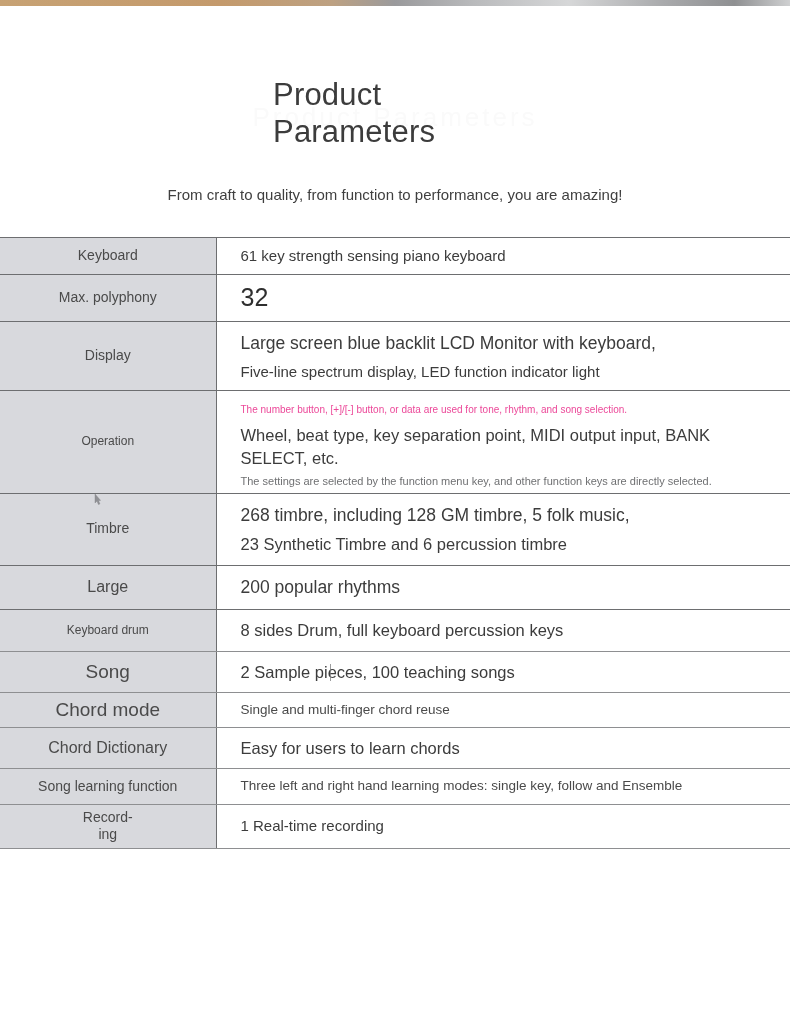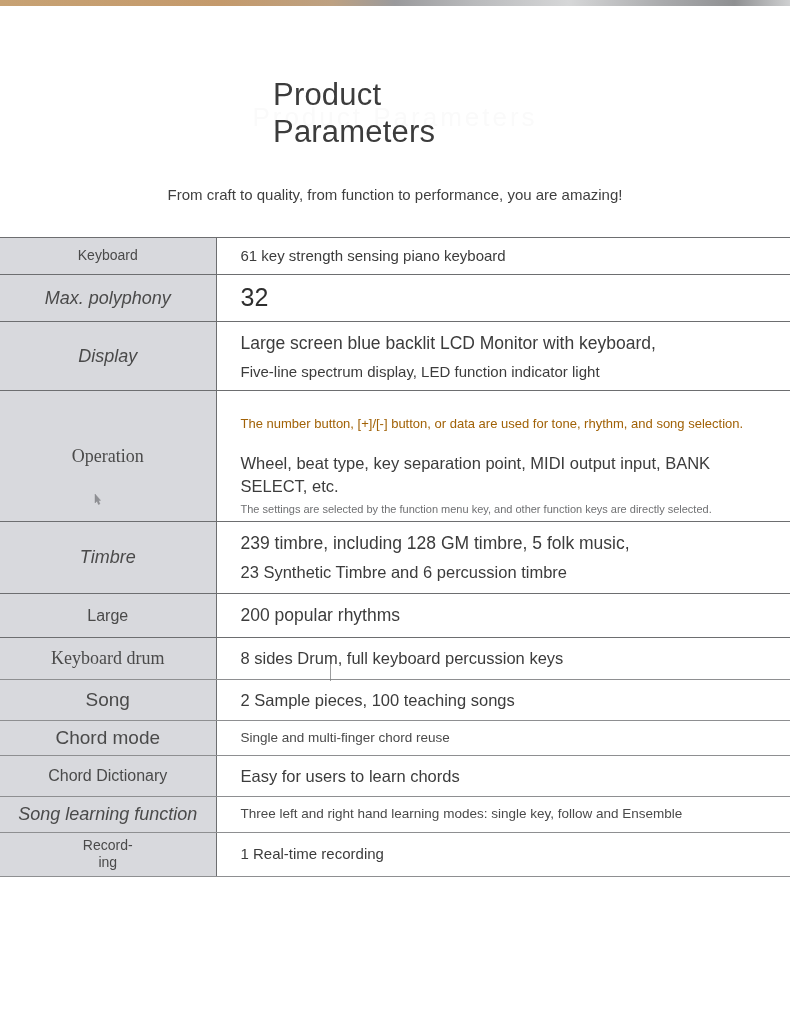--- a/index.html
+++ b/index.html
@@ -97,42 +97,42 @@
     border-bottom: 1px solid #6d6e70;
     padding: 0;
     vertical-align: middle;
   }
   #spec-table td.label-cell {
     width: 216px;
     background: #d8d9dd;
     border-right: 1px solid #6d6e70;
     text-align: center;
     color: #4a4a4a;
-    padding: 4px 10px;
+    padding: 4px 20px;
     box-sizing: border-box;
   }
   #spec-table td.value-cell {
     background: #ffffff;
     color: #3c3c3c;
     padding: 4px 14px 4px 24px;
     box-sizing: border-box;
   }
   
   #spec-table tr.thin td { border-top-color: #8e8f91; border-bottom-color: #8e8f91; }
 
   .lbl { display: block; line-height: 1.25; }
-  .lbl.xs { font-size: 18px; font-family: Liberation Serif, serif; }
+  .lbl.xs { font-size: 12px; }
   .lbl.sm { font-size: 14px; }
   .lbl.md { font-size: 16px; }
-  .lbl.lg { font-size: 18px; font-style: italic; }
+  .lbl.lg { font-size: 14px; }
   .lbl.xl { font-size: 19px; }
 
   .val-line { display: block; line-height: 1.35; }
   .val-line.xs   { font-size: 11px;   color: #6f7072; margin: 0 0; }
-  .val-line.sm   { font-size: 13px;   color: #a16207; margin: 20px 0; }
+  .val-line.sm   { font-size: 10px;   color: #ec4899; margin: 8px 0; }
   .val-line.smm  { font-size: 13.5px; color: #4a4a4a; margin: 4px 0; }
   .val-line.md   { font-size: 15px;   margin: 4px 0; }
   .val-line.lg   { font-size: 16.5px; margin: 5px 0; }
   .val-line.xl   { font-size: 17.5px; margin: 6px 0; }
   .val-line.huge { font-size: 25px; font-weight: 300; color: #2f2f2f; margin: 2px 0; }
 
   
   #cursor-artifact {
     position: absolute;
     top: 494px;
@@ -205,21 +205,21 @@
           <span class="val-line sm">The number button, [+]/[-] button, or data are used for tone, rhythm, and song selection.</span>
           <span class="val-line lg">Wheel, beat type, key separation point, MIDI output input, BANK SELECT, etc.</span>
           <span class="val-line xs">The settings are selected by the function menu key, and other function keys are directly selected.</span>
         </td>
       </tr>
       <tr>
         <td class="label-cell">
           <span class="lbl lg">Timbre</span>
         </td>
         <td class="value-cell">
-          <span class="val-line xl">239 timbre, including 128 GM timbre, 5 folk music,</span>
+          <span class="val-line xl">268 timbre, including 128 GM timbre, 5 folk music,</span>
           <span class="val-line lg">23 Synthetic Timbre and 6 percussion timbre</span>
         </td>
       </tr>
       <tr>
         <td class="label-cell">
           <span class="lbl md">Large</span>
         </td>
         <td class="value-cell">
           <span class="val-line xl">200 popular rhythms</span>
         </td>

